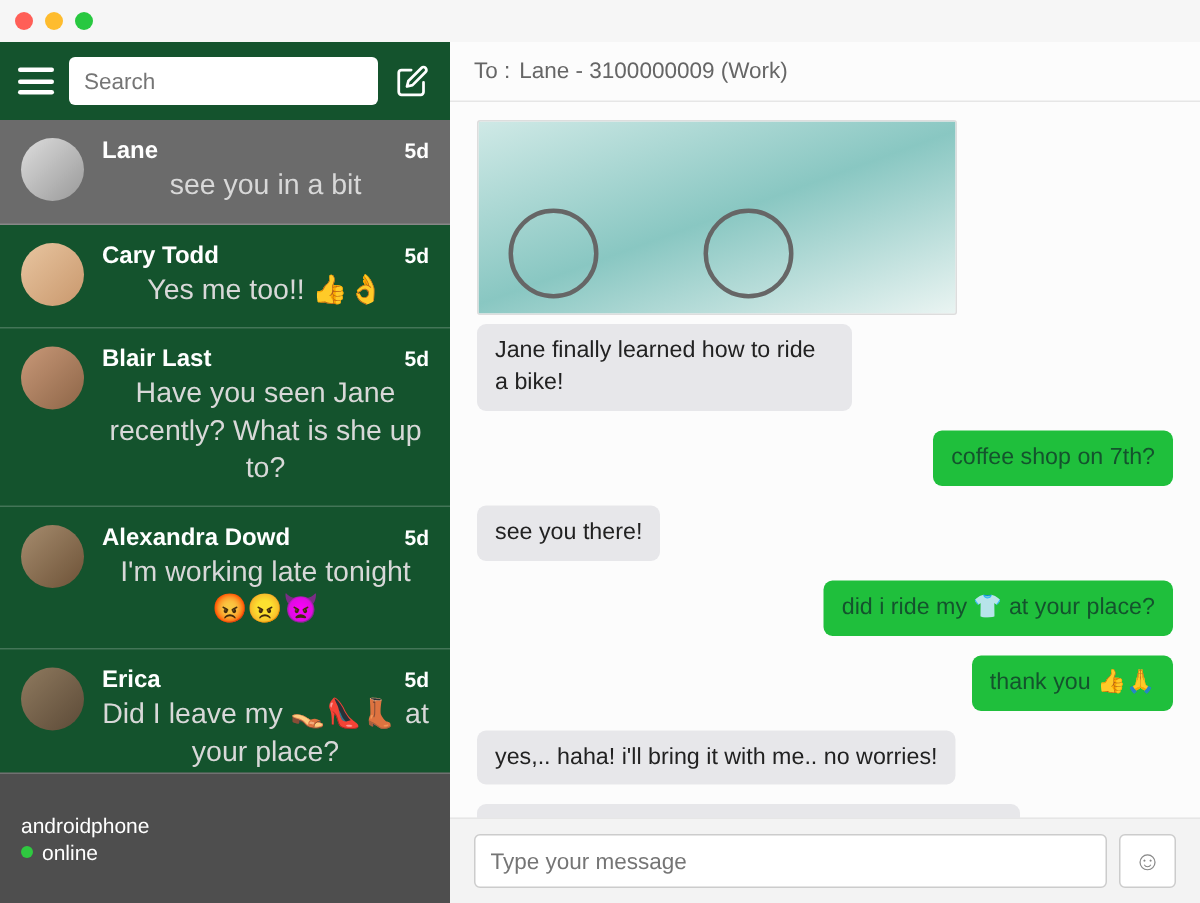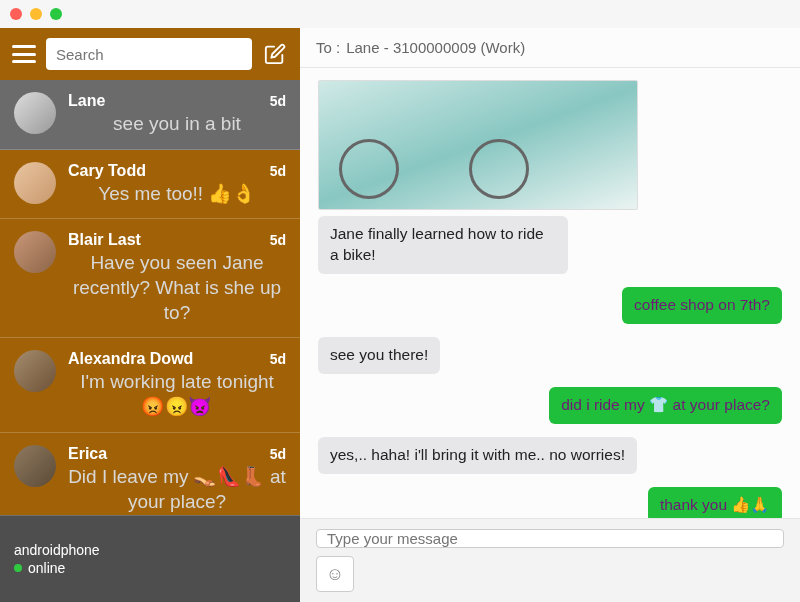--- a/index.html
+++ b/index.html
@@ -3,21 +3,21 @@
 <meta charset="utf-8">
 <style>
   * { box-sizing: border-box; margin: 0; padding: 0; }
   body { font-family: -apple-system, "Segoe UI", Helvetica, Arial, sans-serif; width: 800px; height: 602px; overflow: hidden; background: #fff; }
   .window { width: 800px; height: 602px; display: flex; flex-direction: column; }
   .titlebar { height: 28px; background: #f6f6f6; display: flex; align-items: center; padding: 0 10px; gap: 8px; }
   .win-dot { width: 12px; height: 12px; border-radius: 50%; }
   .red { background: #ff5f57; } .yellow { background: #febc2e; } .green { background: #28c840; }
   .body { flex: 1; display: flex; min-height: 0; }
   
-  .sidebar { width: 300px; background: #a16207; display: flex; flex-direction: column; color: #fff; }
+  .sidebar { width: 300px; background: #14532d; display: flex; flex-direction: column; color: #fff; }
   .sidebar-top { display: flex; align-items: center; gap: 10px; padding: 10px 12px; }
   .hamburger { width: 24px; height: 18px; display: flex; flex-direction: column; justify-content: space-between; cursor: pointer; }
   .hamburger span { height: 3px; background: #fff; border-radius: 2px; }
   .search { flex: 1; background: #fff; border-radius: 4px; height: 32px; display: flex; align-items: center; padding: 0 10px; }
   .search input { border: none; outline: none; width: 100%; font-size: 15px; color: #333; background: transparent; }
   .compose { width: 26px; height: 26px; cursor: pointer; display:flex; align-items:center; justify-content:center; }
   .threads { flex: 1; overflow-y: auto; }
   .thread { display: flex; gap: 12px; padding: 12px 14px; border-bottom: 1px solid rgba(255,255,255,0.2); cursor: pointer; text-align: center; }
   .thread.active { background: #6b6b6b; }
   .avatar { width: 42px; height: 42px; border-radius: 50%; background: #aaa; flex-shrink: 0; }
@@ -34,27 +34,27 @@
   .sidebar-footer { padding: 26px 14px; border-top: 1px solid rgba(255,255,255,0.2); font-size: 14px; background:#4e4e4e; }
   .status-row { display: flex; align-items: center; gap: 6px; margin-top: 2px; }
   .status-dot { width: 8px; height: 8px; border-radius: 50%; background: #2fc940; }
   
   .chat { flex: 1; display: flex; flex-direction: column; background: #fcfcfc; min-width: 0; }
   .chat-header { height: 40px; border-bottom: 1px solid #e6e6e6; display: flex; align-items: center; padding: 0 16px; color: #666; font-size: 15px; }
   .chat-header .to-label { margin-right: 6px; }
   .messages { flex: 1; overflow-y: auto; padding: 12px 18px; display: flex; flex-direction: column; gap: 13px; }
   .bubble { max-width: 78%; padding: 8px 12px; border-radius: 6px; font-size: 15.5px; line-height: 1.35; }
   .in { background: #e7e7ea; color: #222; align-self: flex-start; }
-  .out { background: #1fbf3c; color: #701a75; align-self: flex-end; }
+  .out { background: #1fbf3c; color: #14532d; align-self: flex-end; }
   .image-msg { align-self: flex-start; max-width: 330px; }
   .image-msg .img-placeholder { width: 320px; height: 130px; background: linear-gradient(160deg,#cfe9e6 0%, #89c7c2 50%, #eaf4f2 100%); border: 1px solid #ddd; border-radius: 2px; margin-bottom: 6px; position: relative; overflow: hidden; }
   .bike-wheel { position:absolute; border: 3px solid #666; border-radius:50%; }
   .w1 { width:60px; height:60px; left:20px; bottom:10px; }
   .w2 { width:60px; height:60px; left:150px; bottom:10px; }
-  .chat-input { display: flex; gap: 8px; padding: 10px 16px; border-top: 1px solid #e6e6e6; background:#f3f3f3;flex-direction:column; }
+  .chat-input { display: flex; gap: 8px; padding: 10px 16px; border-top: 1px solid #e6e6e6; background:#f3f3f3; }
   .chat-input .field { flex: 1; background: #fff; border: 1px solid #ccc; border-radius: 4px; height: 36px; display: flex; align-items: center; padding: 0 10px; }
   .chat-input input { border: none; outline: none; width: 100%; font-size: 15px; color: #333; background: transparent; }
   .emoji-btn { width: 38px; height: 36px; border: 1px solid #ccc; border-radius: 4px; background: #fff; display: flex; align-items: center; justify-content: center; cursor: pointer; color: #888; font-size: 18px; }
 </style>
 </head>
 <body>
 
 <div class="window">
   <div class="titlebar">
     <div class="win-dot red"></div>
@@ -153,22 +153,22 @@
         <div class="image-msg">
           <div class="img-placeholder">
             <div class="bike-wheel w1"></div>
             <div class="bike-wheel w2"></div>
           </div>
           <div class="bubble in">Jane finally learned how to ride a bike!</div>
         </div>
         <div class="bubble out">coffee shop on 7th?</div>
         <div class="bubble in">see you there!</div>
         <div class="bubble out">did i ride my 👕 at your place?</div>
+        <div class="bubble out">thank you 👍🙏</div>
         <div class="bubble in">yes,.. haha! i'll bring it with me.. no worries!</div>
-        <div class="bubble out">thank you 👍🙏</div>
         <div class="bubble in">ok i better leave now too... is it ok if i bring kevin with me? he just hit me up</div>
 
       </div>
 
       <div class="chat-input">
         <div class="field">
           <input type="text" placeholder="Type your message" style="">
         </div>
         <div class="emoji-btn">
           <span>☺</span>

